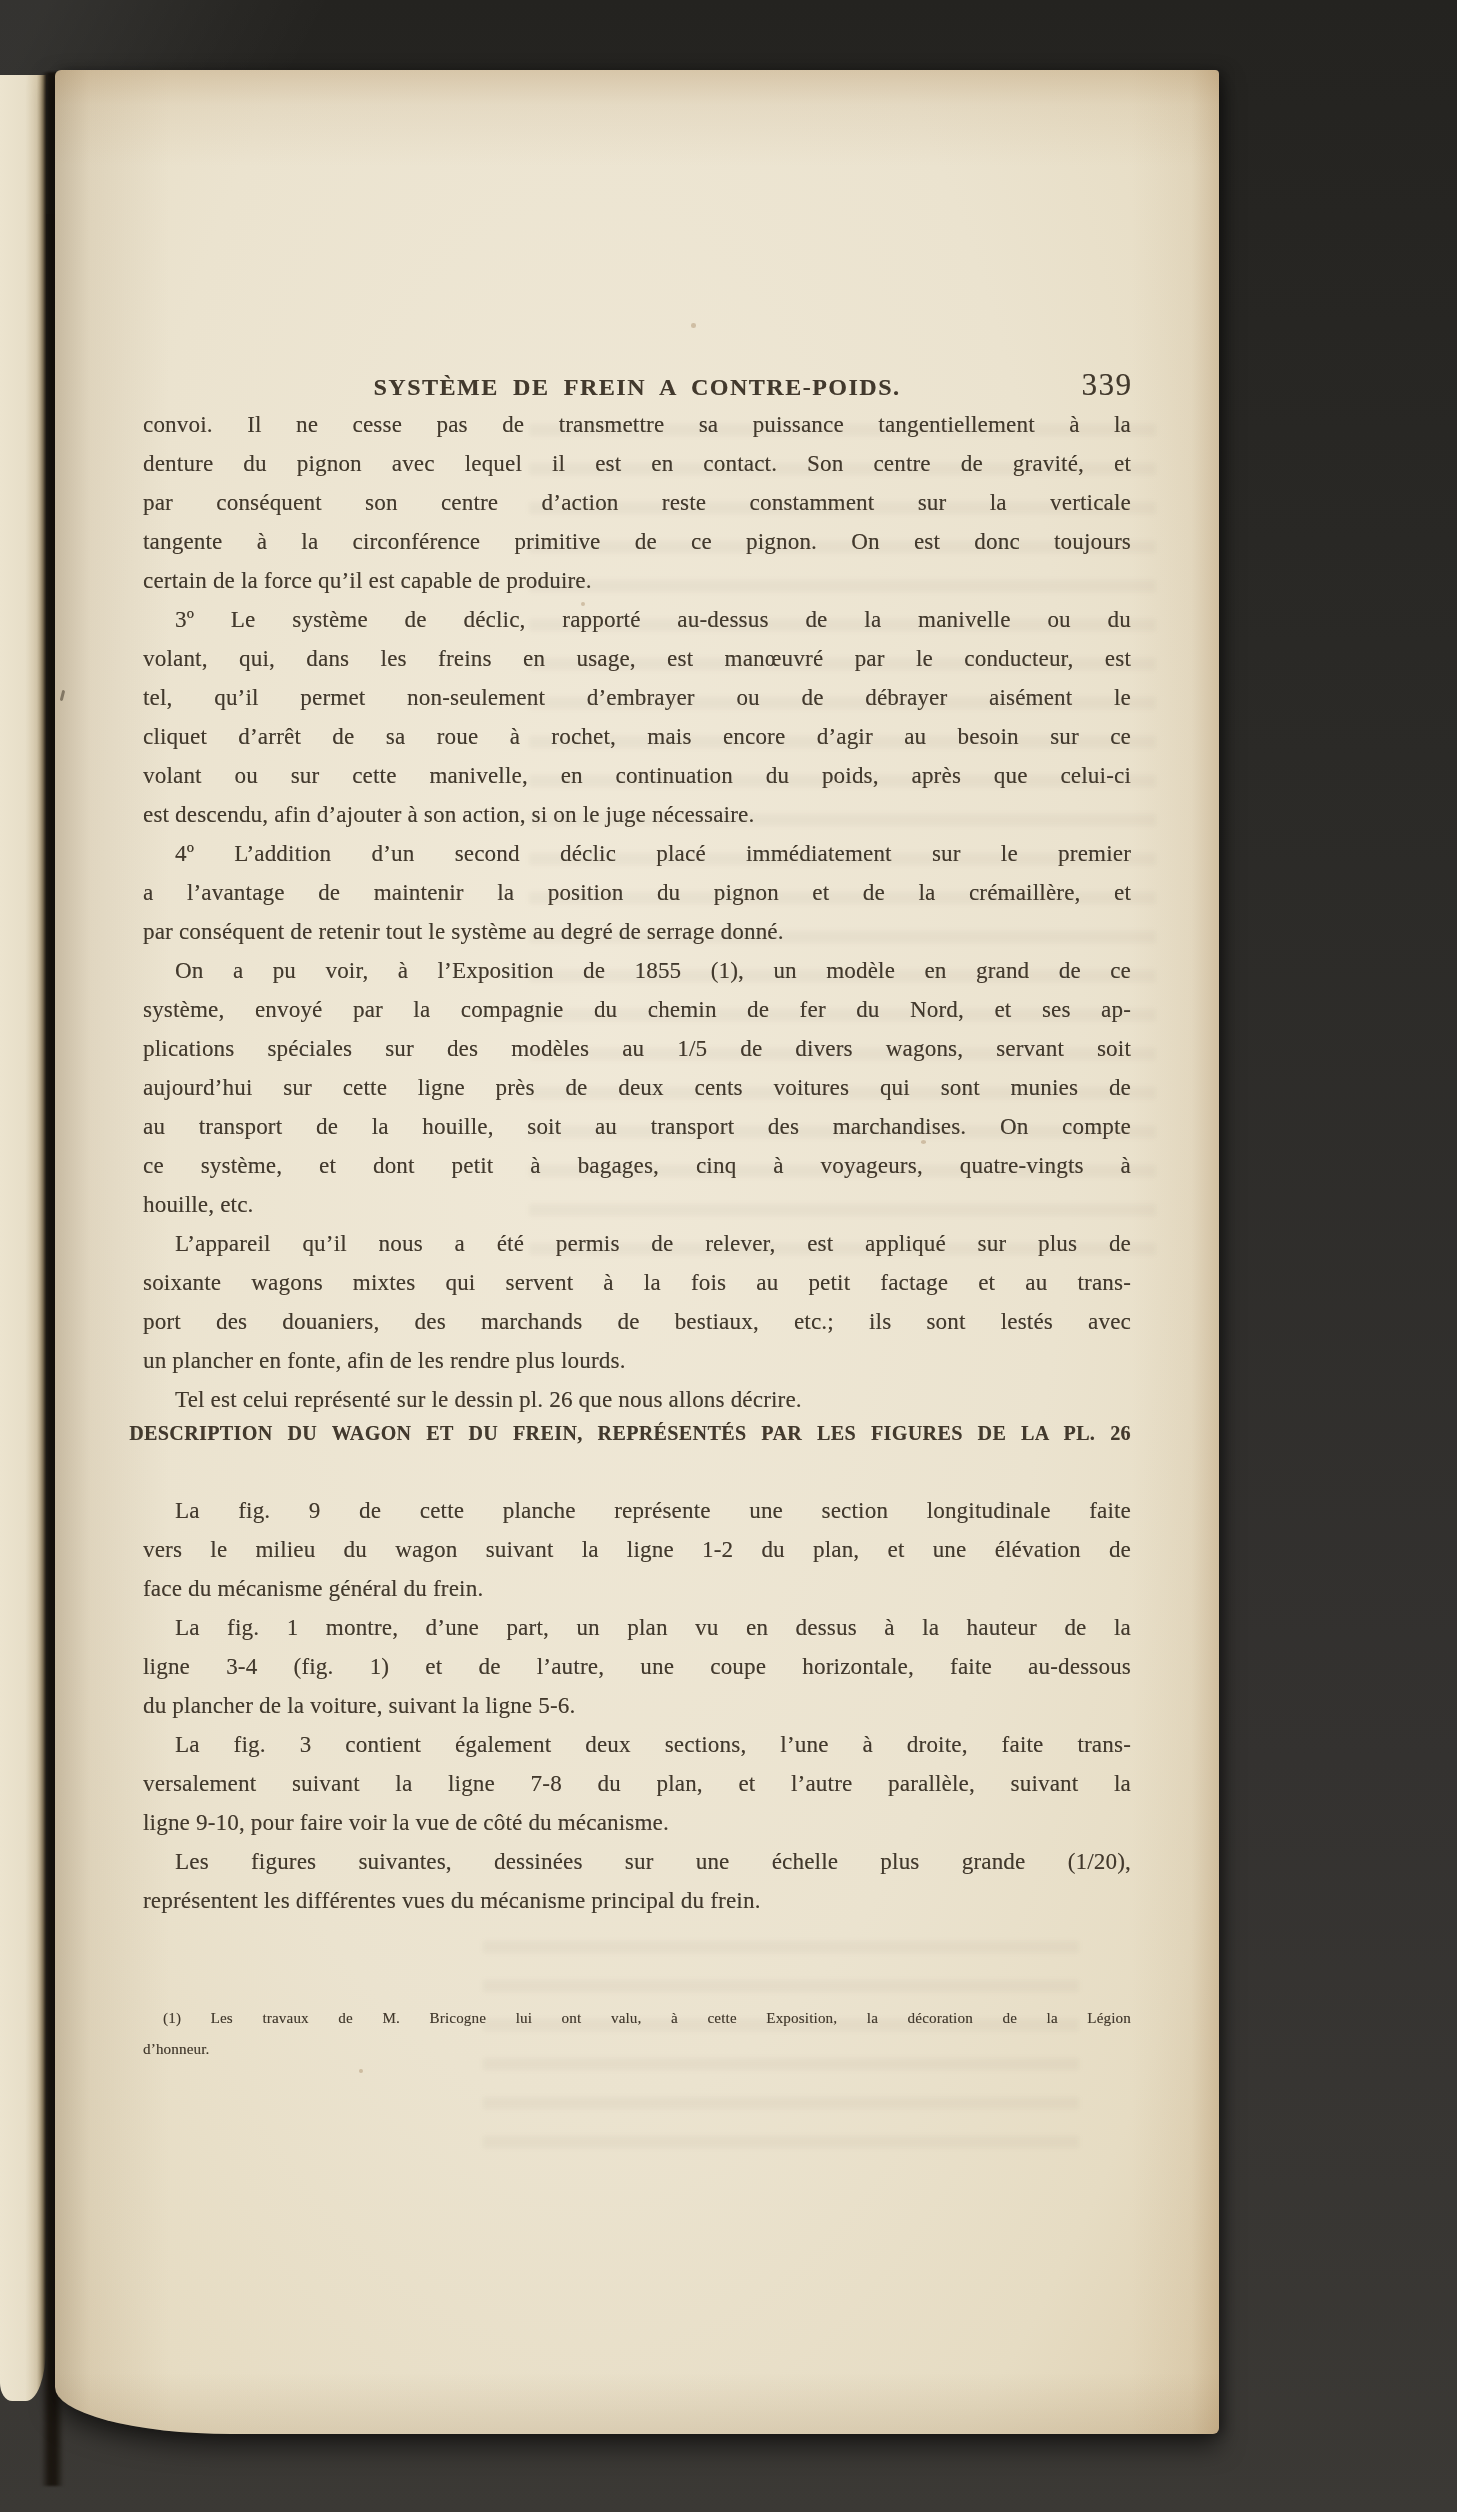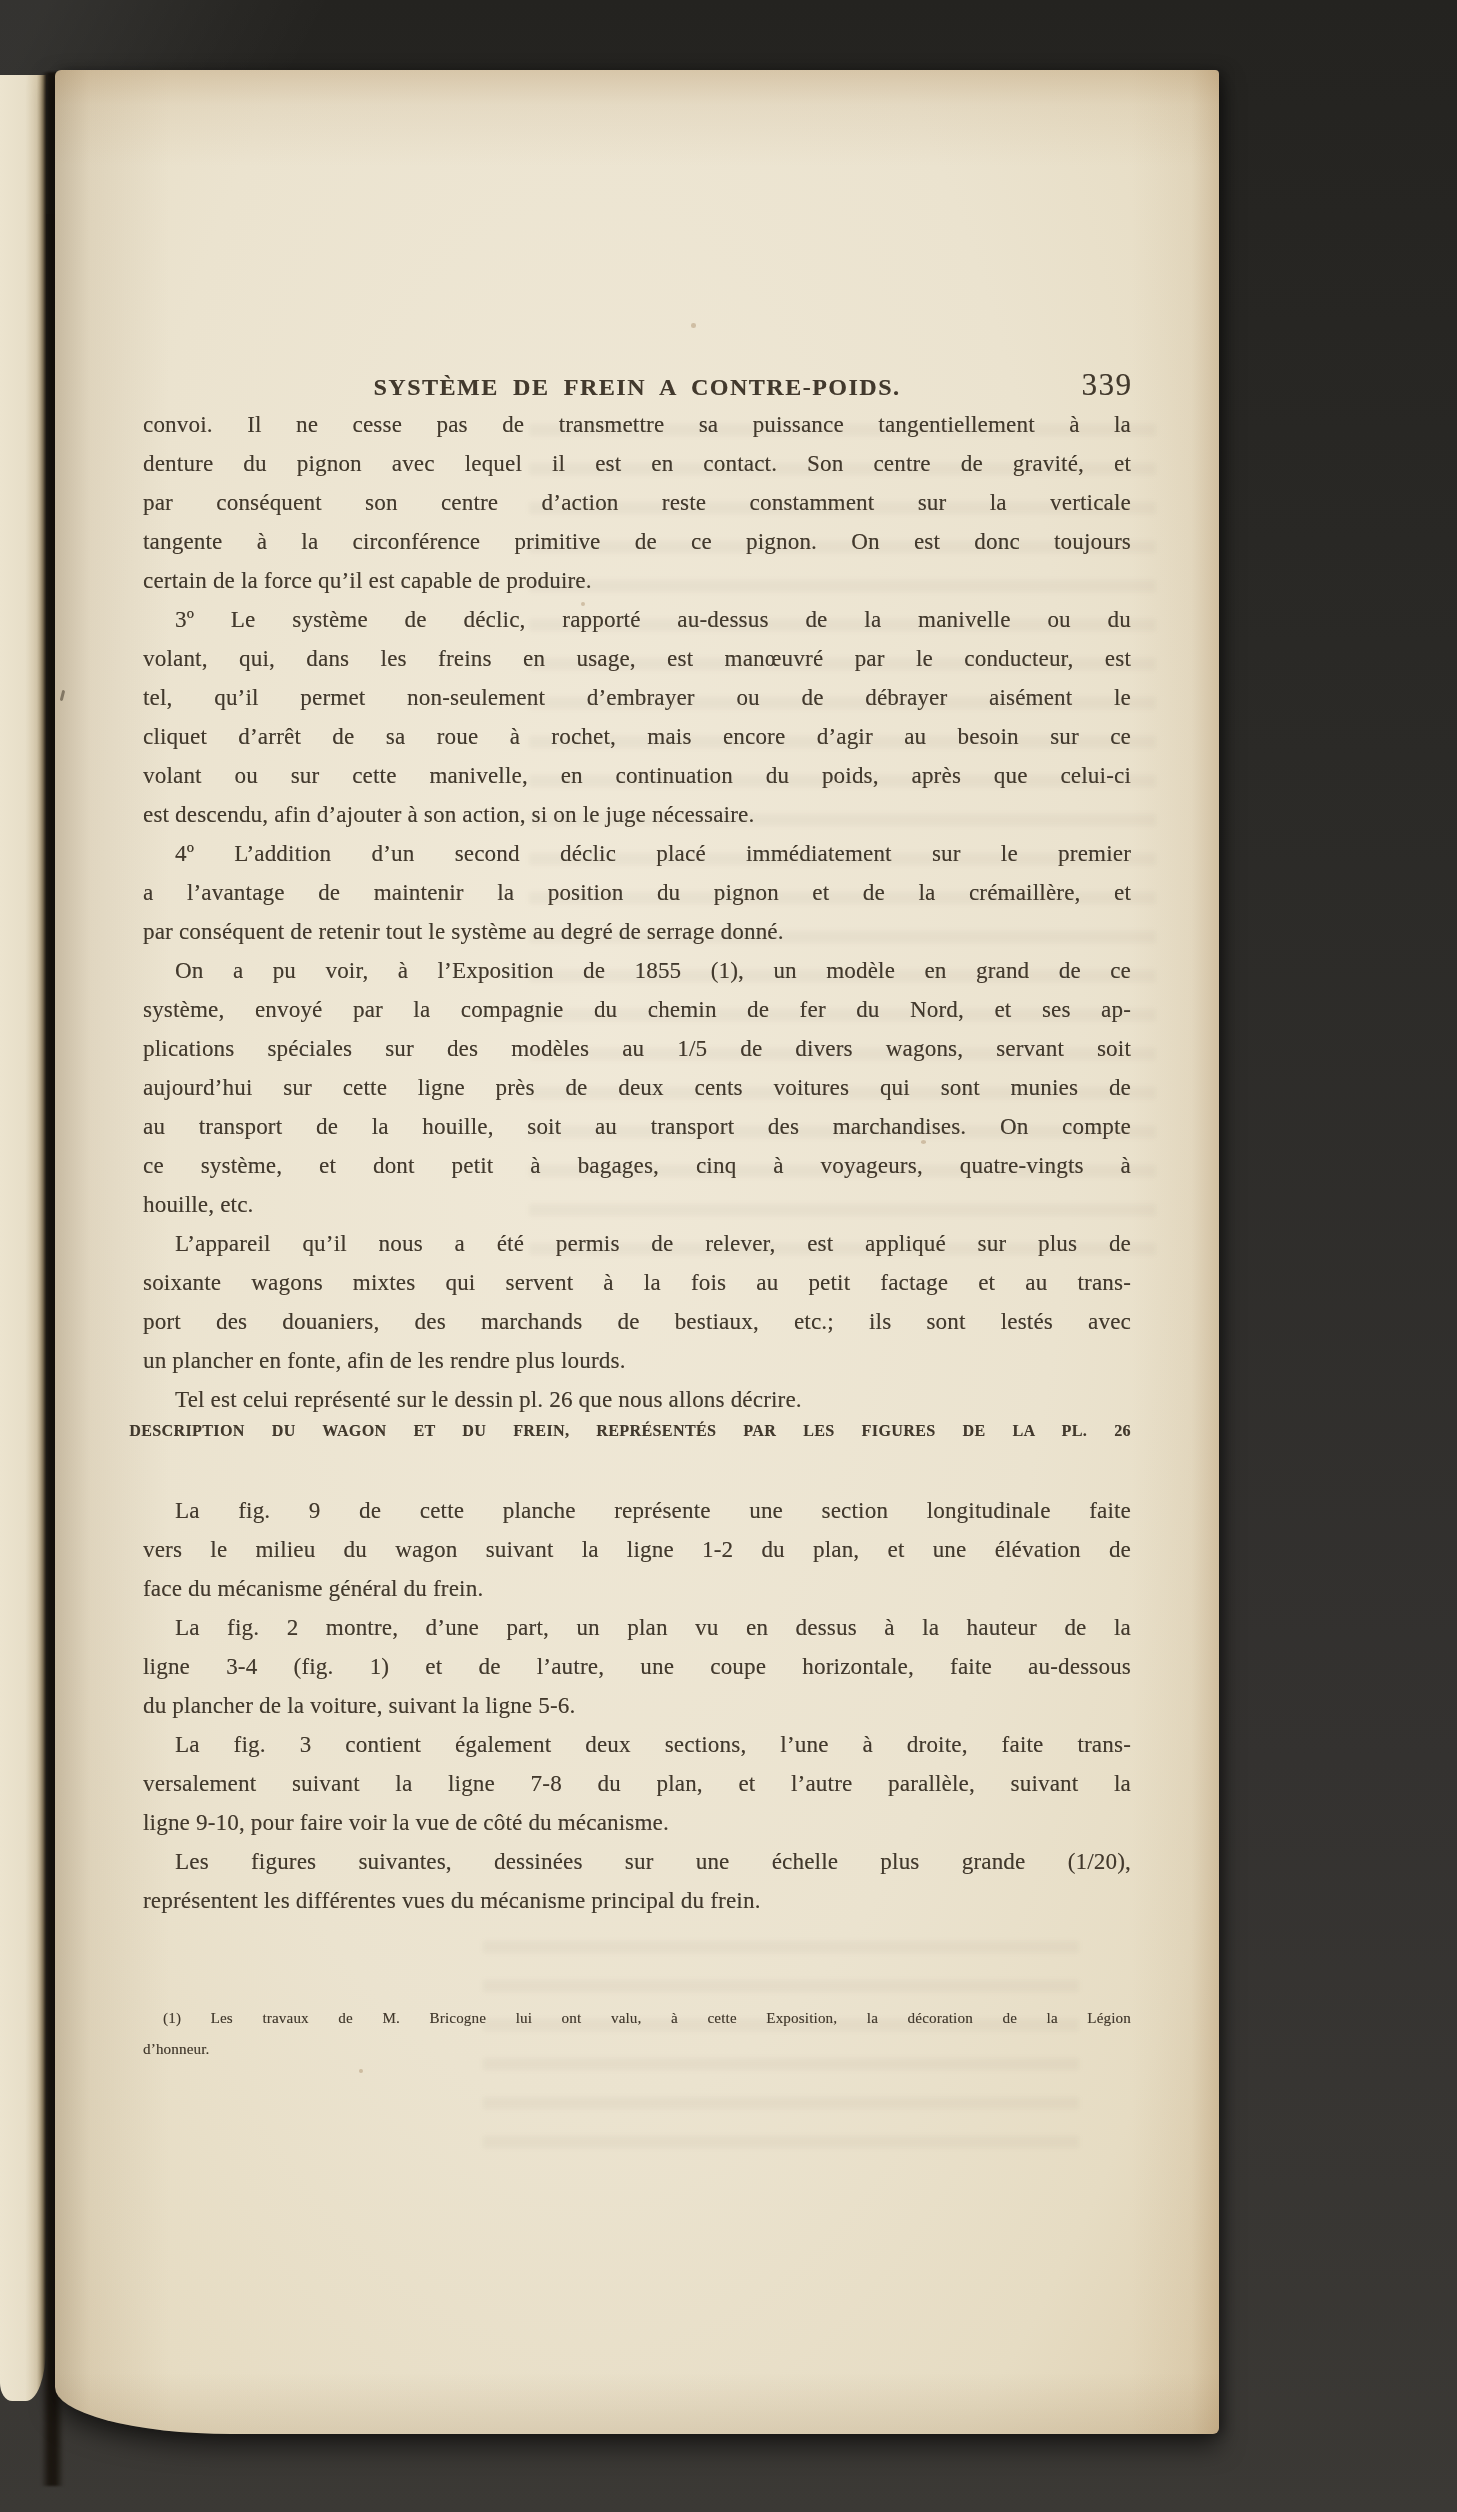--- a/index.html
+++ b/index.html
@@ -47,21 +47,21 @@
   }
   .block {
     position:absolute; left:0; width:100%; font-size:23px; line-height:39px;
     text-shadow:0.2px 0.2px 0.6px rgba(66,57,45,0.45); letter-spacing:0.2px;
   }
   #upper-block { top:335px; }
   #lower-block { top:1421px; }
   #footnote-block { top:1933px; font-size:15px; line-height:31px; }
   .section-heading {
     position:absolute; top:1352px; left:-13.8px; width:calc(100% + 13.8px);
-    font-weight:700; font-size:16px; letter-spacing:0.4px;
+    font-weight:700; font-size:20px; letter-spacing:0.4px;
     text-align:justify; text-align-last:justify;
     text-shadow:0.2px 0.2px 0.6px rgba(66,57,45,0.5);
   }
   .line { text-align:justify; text-align-last:justify; }
   .line.last { text-align-last:left; }
   .paragraph .line.indent { text-indent:32px; }
   #footnote-block .line.indent { text-indent:20px; }
   .bleed {
     position:absolute; pointer-events:none; filter:blur(2.3px);
     background: repeating-linear-gradient(0deg,
@@ -142,21 +142,21 @@
 
     <div class="section-heading">DESCRIPTION DU WAGON ET DU FREIN, REPRÉSENTÉS PAR LES FIGURES DE LA PL. 26</div>
 
     <div class="block" id="lower-block">
         <div class="paragraph">
           <div class="line indent">La fig. 9 de cette planche représente une section longitudinale faite</div>
           <div class="line">vers le milieu du wagon suivant la ligne 1-2 du plan, et une élévation de</div>
           <div class="line last">face du mécanisme général du frein.</div>
         </div>
         <div class="paragraph">
-          <div class="line indent">La fig. 2 montre, d’une part, un plan vu en dessus à la hauteur de la</div>
+          <div class="line indent">La fig. 1 montre, d’une part, un plan vu en dessus à la hauteur de la</div>
           <div class="line">ligne 3-4 (fig. 1) et de l’autre, une coupe horizontale, faite au-dessous</div>
           <div class="line last">du plancher de la voiture, suivant la ligne 5-6.</div>
         </div>
         <div class="paragraph">
           <div class="line indent">La fig. 3 contient également deux sections, l’une à droite, faite trans-</div>
           <div class="line">versalement suivant la ligne 7-8 du plan, et l’autre parallèle, suivant la</div>
           <div class="line last">ligne 9-10, pour faire voir la vue de côté du mécanisme.</div>
         </div>
         <div class="paragraph">
           <div class="line indent">Les figures suivantes, dessinées sur une échelle plus grande (1/20),</div>

